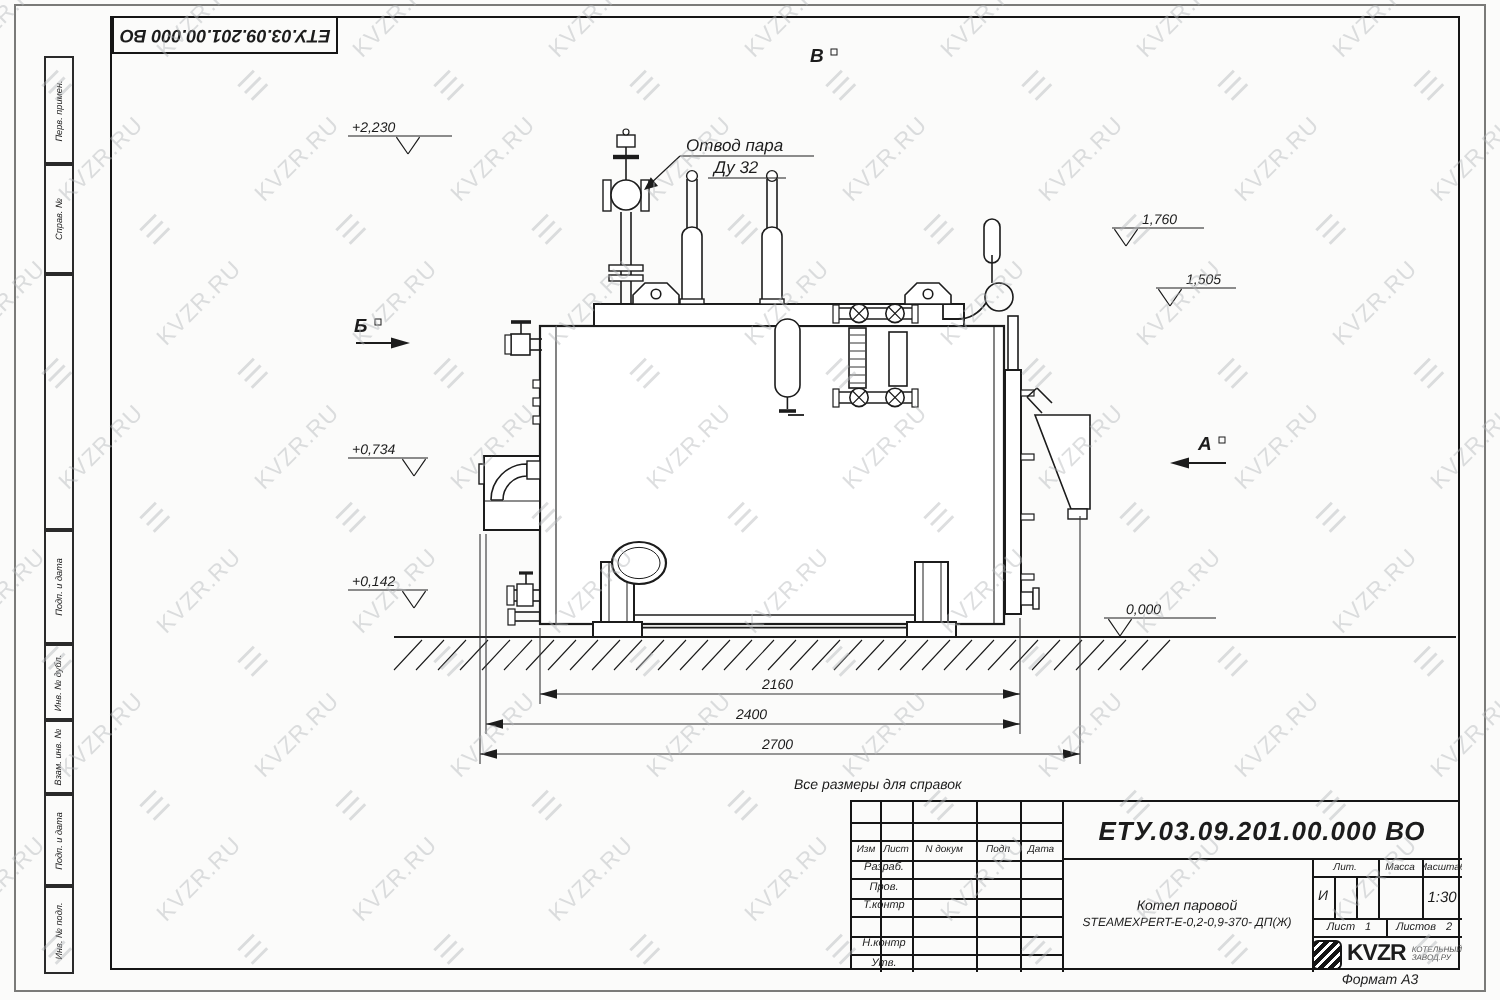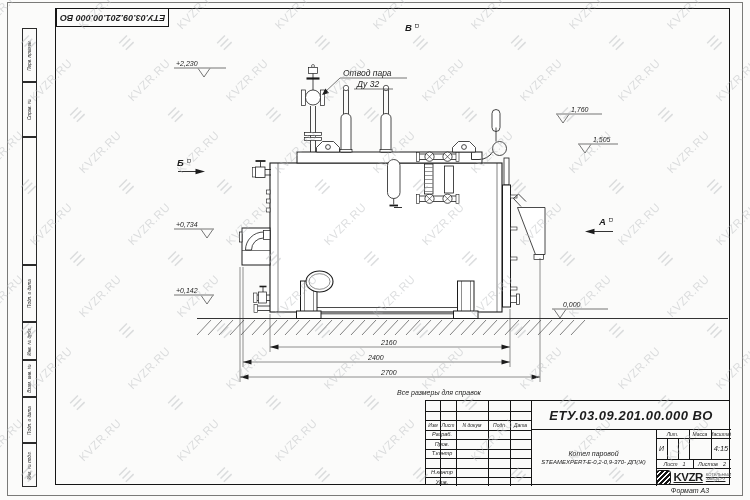--- a/index.html
+++ b/index.html
@@ -18,21 +18,21 @@
   .format-label{left:645px;top:486.5px;width:90px;text-align:center;font-size:7px;font-style:italic;}
   
   .tb{left:425px;top:400px;width:305px;height:85px;border:1.5px solid #151515;background:transparent;}
   .tb .vl,.tb .hl{position:absolute;background:#151515;}
   .tb .vl{width:0.8px;} .tb .hl{height:0.8px;}
   .tb .cell{position:absolute;display:flex;align-items:center;justify-content:center;
             font-style:italic;color:#1c1c1c;overflow:hidden;white-space:nowrap;box-sizing:border-box;}
   .f5{font-size:5px;} .f55{font-size:5.5px;} .f7{font-size:7px;} .f75{font-size:7.5px;}
   .docnum{font-size:13px;font-weight:600;letter-spacing:.5px;}
   .left-align{justify-content:flex-start;padding-left:2px;}
-  .logo-cell{display:flex;align-items:center;justify-content:center;gap:3px;text-decoration:underline;}
+  .logo-cell{display:flex;align-items:center;justify-content:center;gap:3px;}
   .logo-mark{width:13px;height:13px;border-radius:3px;background:repeating-linear-gradient(135deg,#151515 0 2px,#ffffff 2px 3.5px);
              border:1.5px solid #151515;}
   .logo-word{font-size:11.5px;font-weight:bold;font-style:normal;letter-spacing:-0.5px;}
   .logo-sub{display:flex;flex-direction:column;line-height:4.5px;}
   .logo-sub span{font-size:4px;color:#555;font-style:italic;}
   
   svg{position:absolute;left:0;top:0;}
   svg text{font-family:"Liberation Sans",sans-serif;fill:#1c1c1c;}
   .ti7{font-size:7px;font-style:italic;}
   .ti8{font-size:8.5px;font-style:italic;}
@@ -341,21 +341,21 @@
     <div class="cell" style="left:105px;top:28px;width:125px;height:57px;flex-direction:column;gap:2px;">
       <span class="f7">Котел паровой</span>
       <span style="font-size:6px;">STEAMEXPERT-E-0,2-0,9-370- ДП(Ж)</span>
     </div>
 
     <div class="cell f5" style="left:230px;top:28px;width:33px;height:9px;">Лит.</div>
     <div class="cell f5" style="left:263px;top:28px;width:22px;height:9px;">Масса</div>
     <div class="cell f5" style="left:285px;top:28px;width:20px;height:9px;">Масштаб</div>
     <div class="cell f7" style="left:230px;top:37px;width:11px;height:21px;">И</div>
     <div class="cell f7" style="left:263px;top:37px;width:22px;height:21px;"></div>
-    <div class="cell f75" style="left:285px;top:37px;width:20px;height:21px;">4:15</div>
+    <div class="cell f75" style="left:285px;top:37px;width:20px;height:21px;">1:30</div>
 
     <div class="cell f55" style="left:230px;top:58px;width:37px;height:9px;gap:5px;">
       <span>Лист</span>
       <span>1</span>
     </div>
     <div class="cell f55" style="left:267px;top:58px;width:38px;height:9px;gap:5px;">
       <span>Листов</span>
       <span>2</span>
     </div>
 

